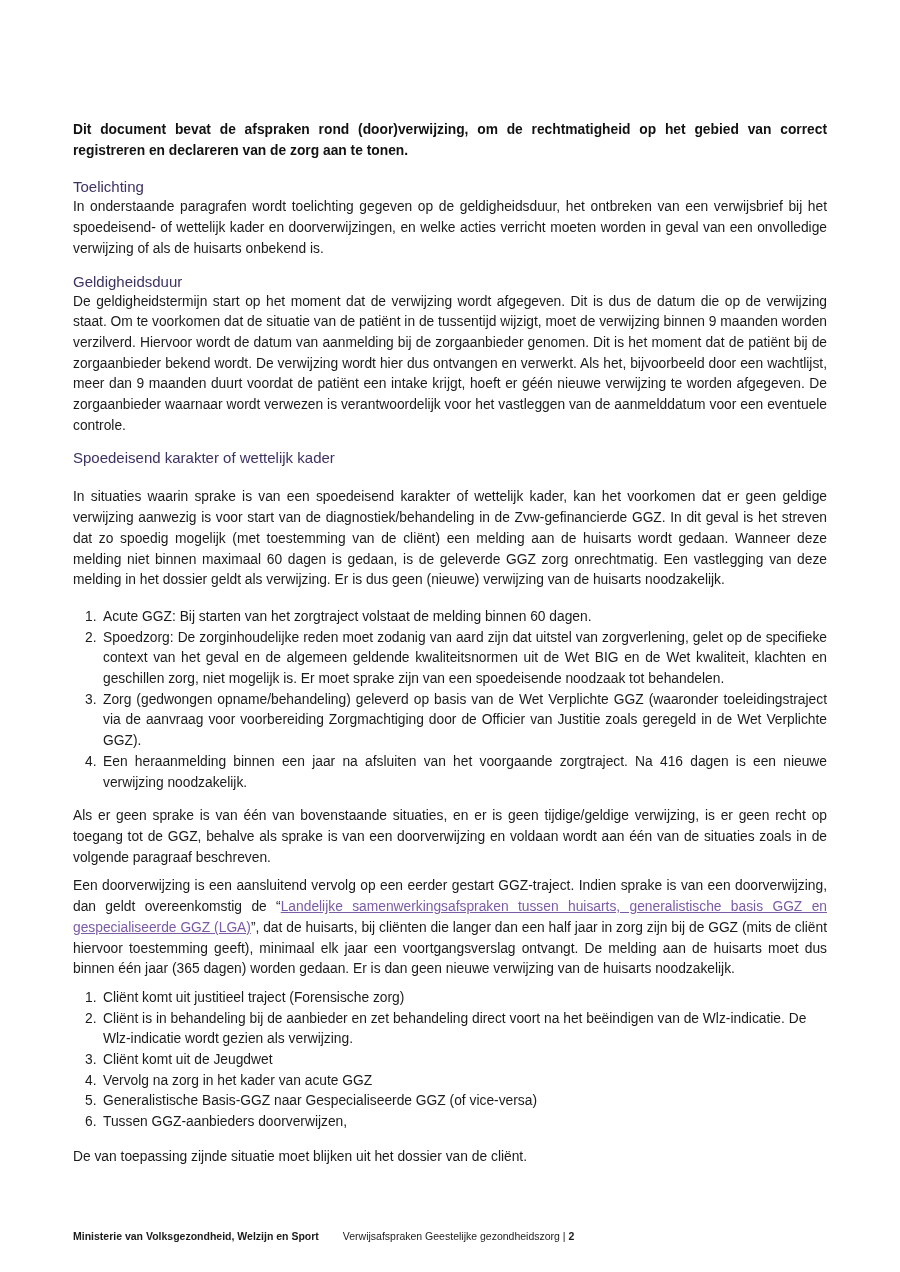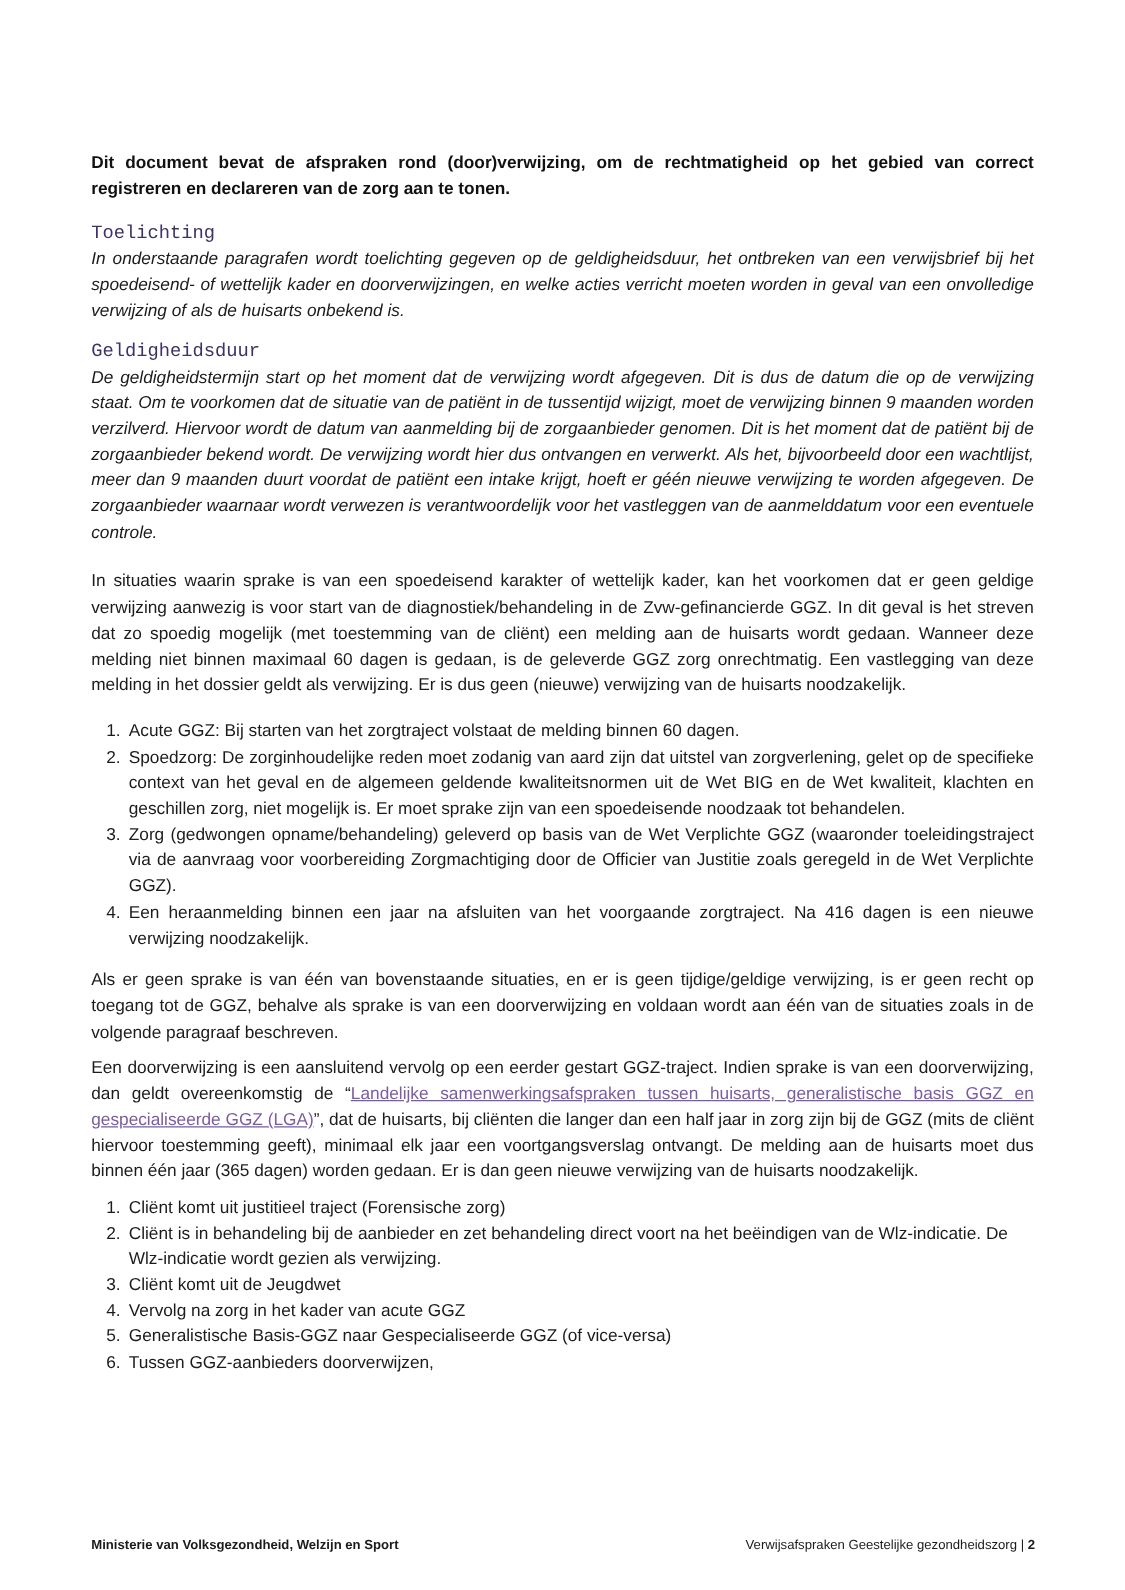--- a/index.html
+++ b/index.html
@@ -22,39 +22,37 @@
   }
   p { margin: 0; }
   .just { text-align: justify; }
   .bold-intro { font-weight: 700; color: #111111; margin-bottom: 15px; }
   h2 {
     font-size: 15px;
     font-weight: 400;
     color: #3e3163;
     margin: 0;
     line-height: 21px;
-    font-family: Liberation Mono, monospace;
   }
-  .sec-gap { margin-bottom: 11px; font-style: italic; }
+  .sec-gap { margin-bottom: 11px; }
   .gap-lg  { margin-bottom: 16px; margin-top: 19px; }
   .gap-sm  { margin-bottom: 8px; }
   .olist { padding-left: 12px; margin-bottom: 13px; }
   .olist .li { display: flex; }
   .olist .num { flex: none; width: 18px; }
   .olist .litext { flex: 1; }
   .ul { text-decoration: underline; }
   .doclink { color: #7b5ba5; text-decoration: underline; cursor: pointer; }
   .routes-list { margin-bottom: 14px; }
   .footer {
     position: absolute;
     left: 73px;
     right: 72px;
     top: 1230px;
     display: flex;
-    justify-content: space-between;
     font-size: 10.5px;
     line-height: 13px;
     color: #1b1b1b;
     gap: 24px;
   }
   .f-left { font-weight: 700; }
   .b { font-weight: 700; }
 </style>
 </head>
 <body>
@@ -68,20 +66,21 @@
       <h2>Toelichting</h2>
       <p class="just sec-gap">In onderstaande paragrafen wordt toelichting gegeven op de geldigheidsduur, het ontbreken van een verwijsbrief bij het spoedeisend- of wettelijk kader en doorverwijzingen, en welke acties verricht moeten worden in geval van een onvolledige verwijzing of als de huisarts onbekend is.</p>
     </div>
 
     <div>
       <h2>Geldigheidsduur</h2>
       <p class="just sec-gap">De geldigheidstermijn start op het moment dat de verwijzing wordt afgegeven. Dit is dus de datum die op de verwijzing staat. Om te voorkomen dat de situatie van de patiënt in de tussentijd wijzigt, moet de verwijzing binnen 9 maanden worden verzilverd. Hiervoor wordt de datum van aanmelding bij de zorgaanbieder genomen. Dit is het moment dat de patiënt bij de zorgaanbieder bekend wordt. De verwijzing wordt hier dus ontvangen en verwerkt. Als het, bijvoorbeeld door een wachtlijst, meer dan 9 maanden duurt voordat de patiënt een intake krijgt, hoeft er géén nieuwe verwijzing te worden afgegeven. De zorgaanbieder waarnaar wordt verwezen is verantwoordelijk voor het vastleggen van de aanmelddatum voor een eventuele controle.</p>
     </div>
 
     <div>
+      <h2>Spoedeisend karakter of wettelijk kader</h2>
       <p class="just gap-lg">In situaties waarin sprake is van een spoedeisend karakter of wettelijk kader, kan het voorkomen dat er geen geldige verwijzing aanwezig is voor start van de diagnostiek/behandeling in de Zvw-gefinancierde GGZ. In dit geval is het streven dat zo spoedig mogelijk (met toestemming van de cliënt) een melding aan de huisarts wordt gedaan. Wanneer deze melding niet binnen maximaal 60 dagen is gedaan, is de geleverde GGZ zorg onrechtmatig. Een vastlegging van deze melding in het dossier geldt als verwijzing. Er is dus geen (nieuwe) verwijzing van de huisarts noodzakelijk.</p>
 
       <div class="olist">
         <div class="li">
           <span class="num">1.</span>
           <span class="litext just">Acute GGZ: Bij starten van het zorgtraject volstaat de melding binnen 60 dagen.</span>
         </div>
         <div class="li">
           <span class="num">2.</span>
           <span class="litext just">Spoedzorg: De zorginhoudelijke reden moet zodanig van aard zijn dat uitstel van zorgverlening, gelet op de specifieke context van het geval en de algemeen geldende kwaliteitsnormen uit de Wet BIG en de Wet kwaliteit, klachten en geschillen zorg, niet mogelijk is. Er moet sprake zijn van een spoedeisende noodzaak tot behandelen.</span>
@@ -123,20 +122,21 @@
         <div class="li">
           <span class="num">5.</span>
           <span class="litext">Generalistische Basis-GGZ naar Gespecialiseerde GGZ (of vice-versa)</span>
         </div>
         <div class="li">
           <span class="num">6.</span>
           <span class="litext">Tussen GGZ-aanbieders doorverwijzen,</span>
         </div>
       </div>
 
+      <p>De van toepassing zijnde situatie moet blijken uit het dossier van de cliënt.</p>
     </div>
 
   </div>
 
   <div class="footer">
     <span class="f-left">Ministerie van Volksgezondheid, Welzijn en Sport</span>
     <span class="f-right"><span>Verwijsafspraken Geestelijke gezondheidszorg | </span><span class="b">2</span></span>
   </div>
 </div>
 

